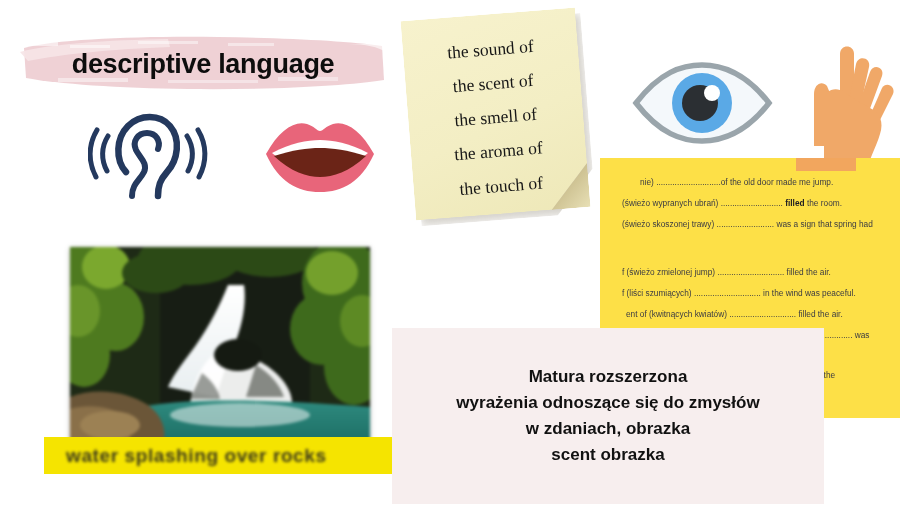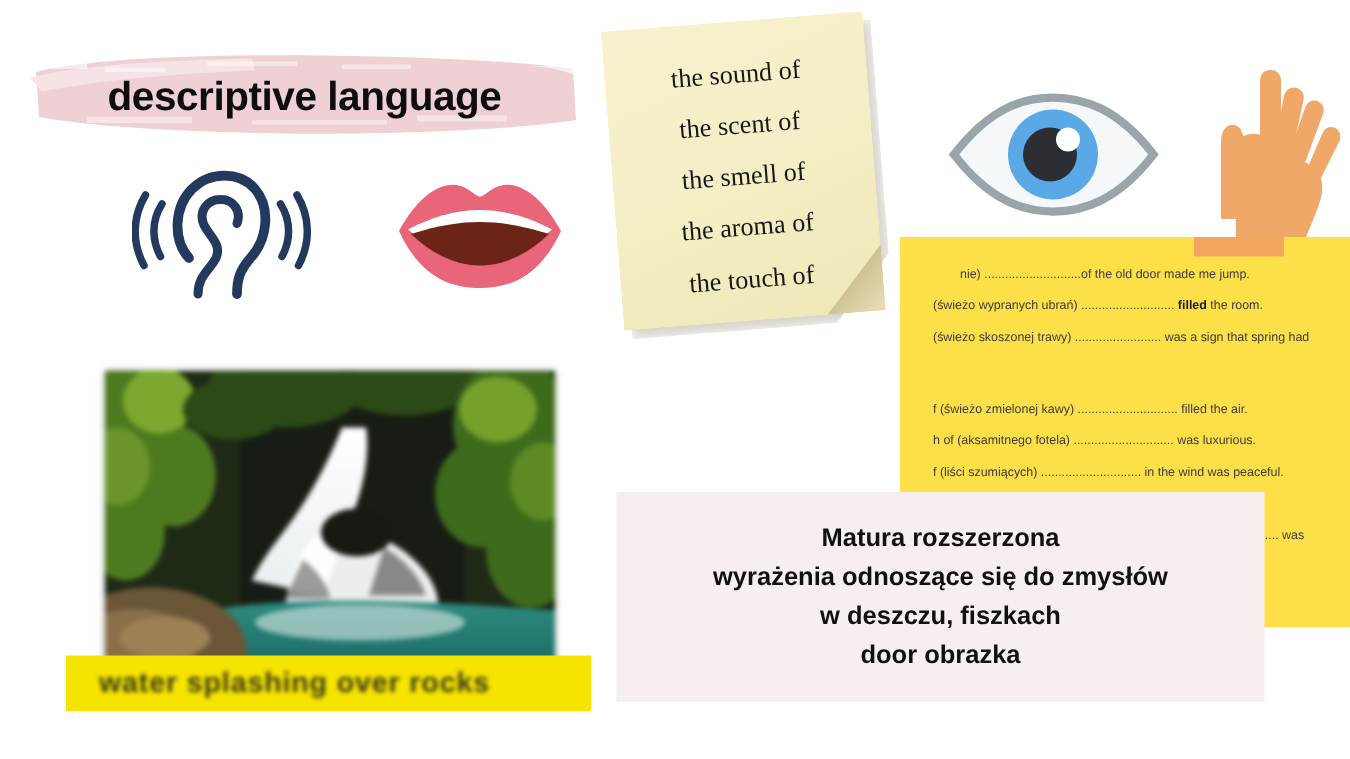--- a/index.html
+++ b/index.html
@@ -89,21 +89,21 @@
   .ws-line.pl3{padding-left:22px;margin-top:10px;}
   .ws-line b{font-weight:bold;color:#1d1d22;}
   .ws-gap{height:18px;}
   .ws-tail{
     position:absolute;left:183px;top:212px;
     font-size:8.3px;color:#3b3b42;white-space:nowrap;
   }
 
   
   .pink-panel{
-    position:absolute;left:411px;top:328px;width:432px;height:140px;
+    position:absolute;left:392px;top:328px;width:432px;height:176px;
     background:#f7eeee;
     display:flex;flex-direction:column;align-items:center;justify-content:center;
   }
   .pink-panel div{
     font-size:17px;font-weight:bold;color:#111111;line-height:1.52;
     text-align:center;white-space:nowrap;
   }
 </style>
 </head>
 <body>
@@ -239,29 +239,28 @@
     <span class="caption-txt">water splashing over rocks</span>
   </div>
 
   <div class="worksheet">
     <div class="ws-orange"></div>
     <div class="ws-lines">
       <div class="ws-line">nie) ............................of the old door made me jump.</div>
       <div class="ws-line pl3">(świeżo wypranych ubrań) ........................... <b>filled</b> the room.</div>
       <div class="ws-line pl3">(świeżo skoszonej trawy) ......................... was a sign that spring had</div>
       <div class="ws-gap"></div>
-      <div class="ws-line pl3">f (świeżo zmielonej kawy) ............................. filled the air.</div>
-      <div class="ws-line pl3">h of (aksamitnego fotela) ............................. was luxurious.</div>
+      <div class="ws-line pl3">f (świeżo zmielonej jump) ............................. filled the air.</div>
       <div class="ws-line pl3">f (liści szumiących)  ............................. in the wind was peaceful.</div>
       <div class="ws-line pl2">ent of (kwitnących kwiatów)  ............................. filled the air.</div>
       <div class="ws-line pl2">ound of (deszczu odbijającego się od okna) ............................  was</div>
     </div>
     <div class="ws-tail">up early in the</div>
   </div>
 
   <div class="pink-panel">
     <div>Matura rozszerzona</div>
     <div>wyrażenia odnoszące się do zmysłów</div>
-    <div>w deszczu, fiszkach</div>
-    <div>door obrazka</div>
+    <div>w zdaniach, obrazka</div>
+    <div>scent obrazka</div>
   </div>
 
 </div>
 
 </body></html>

